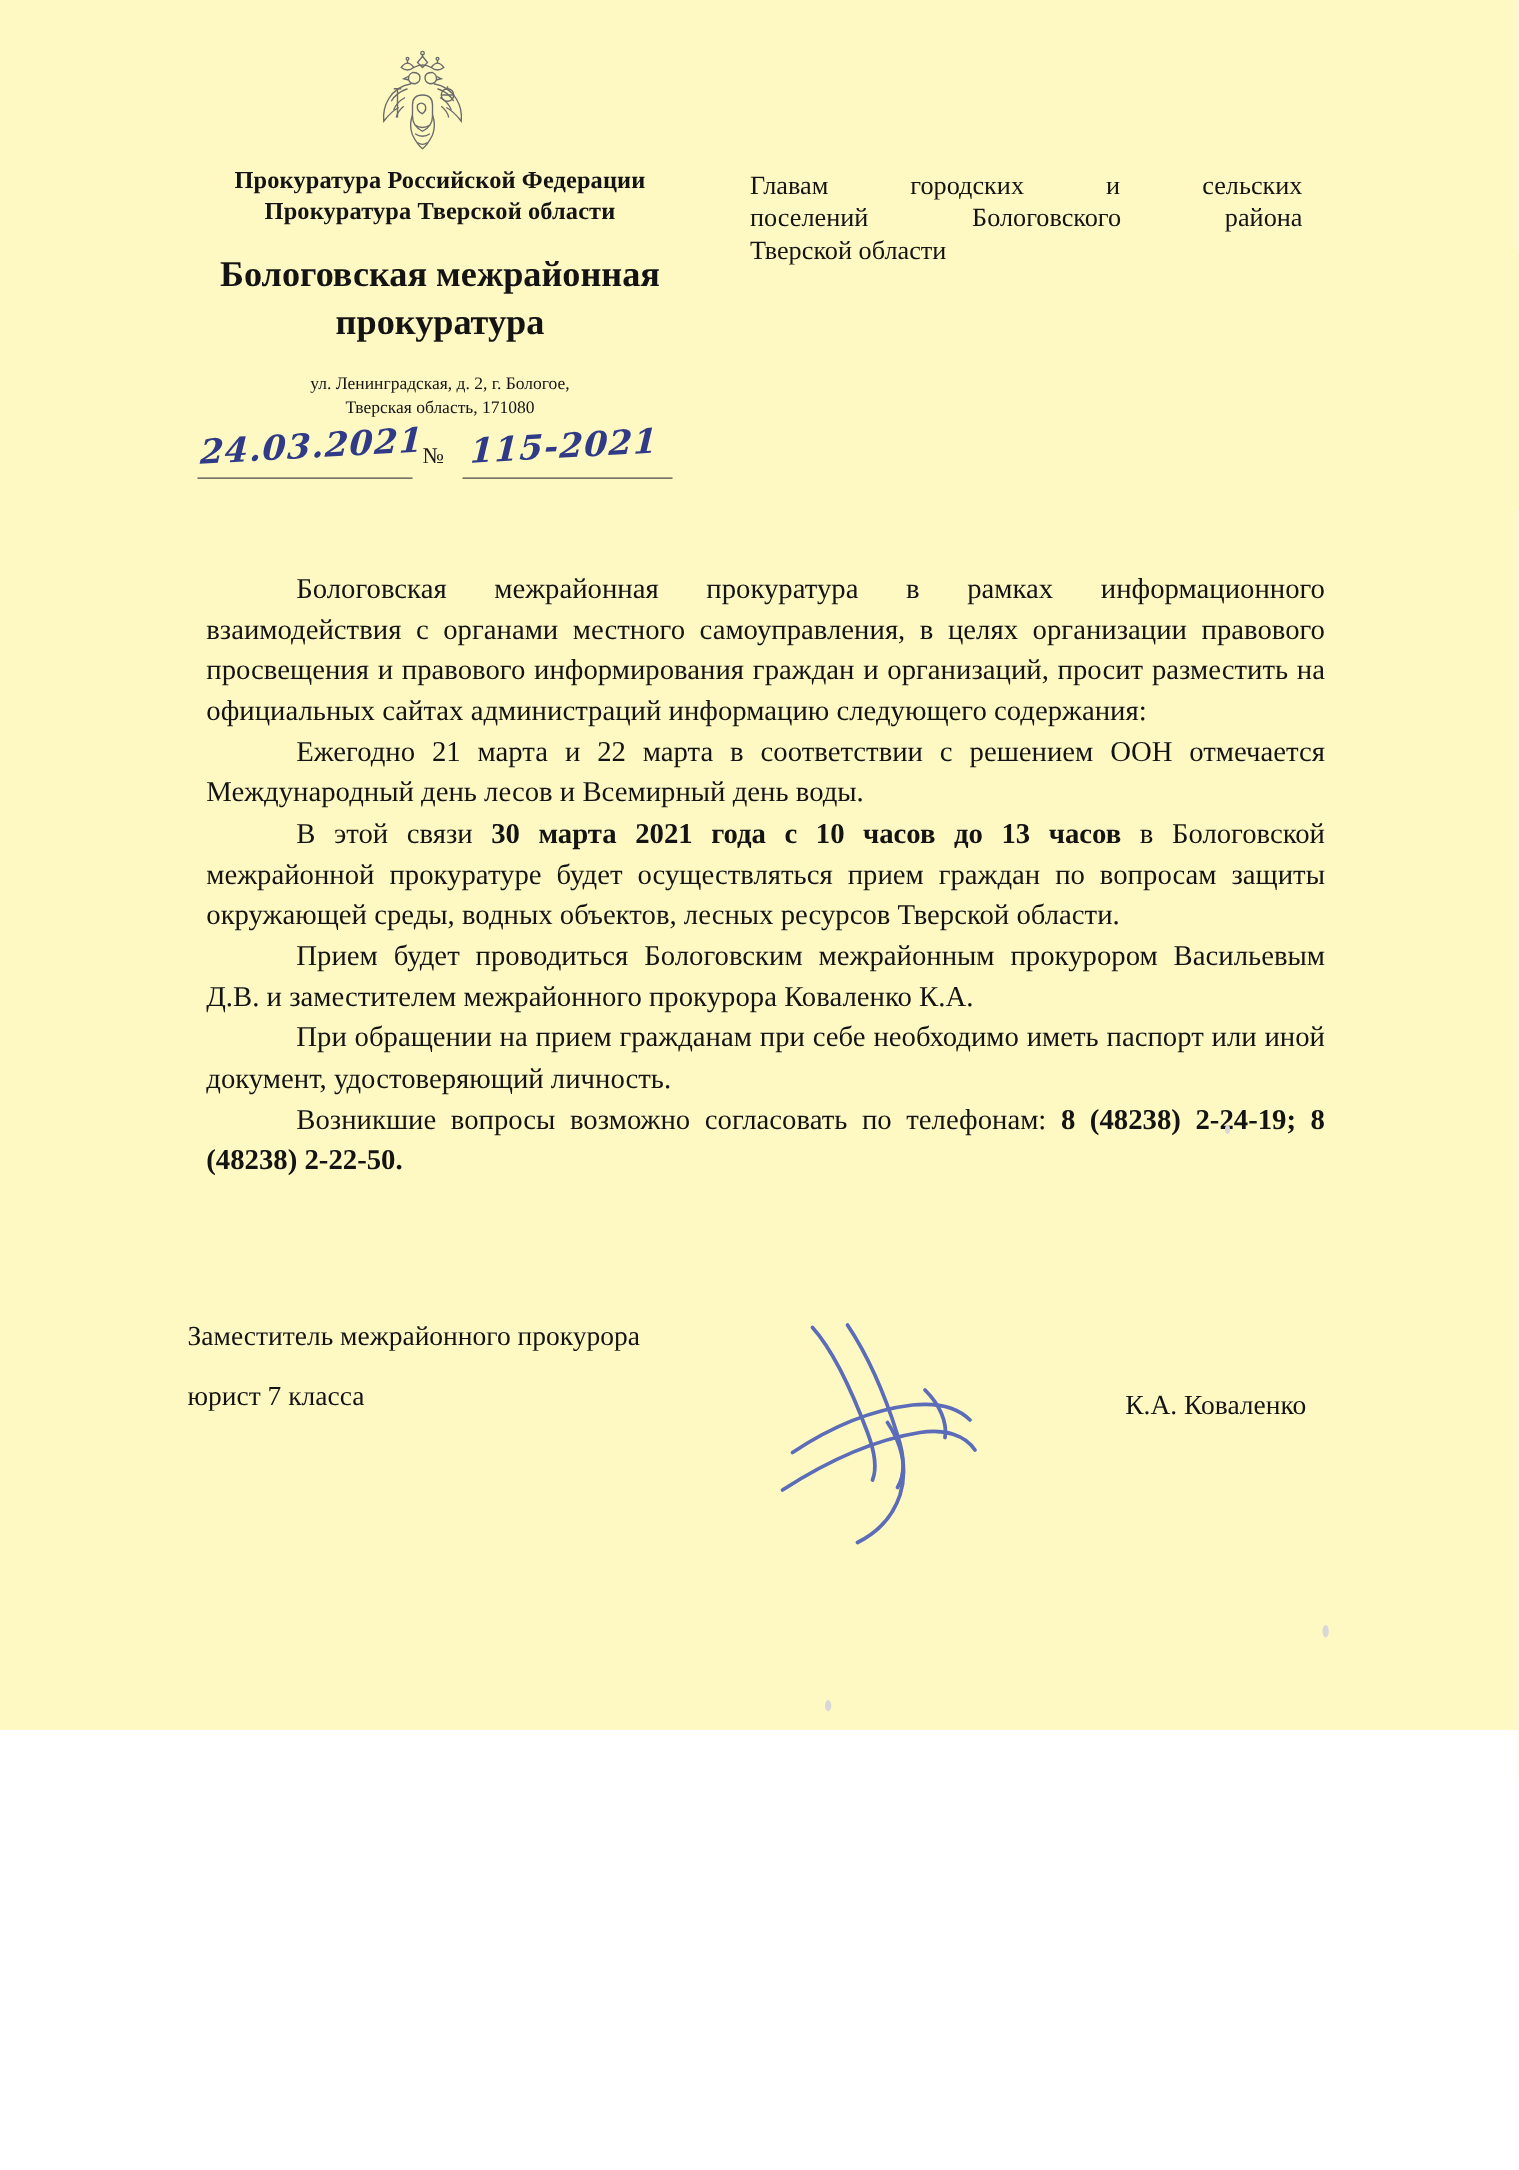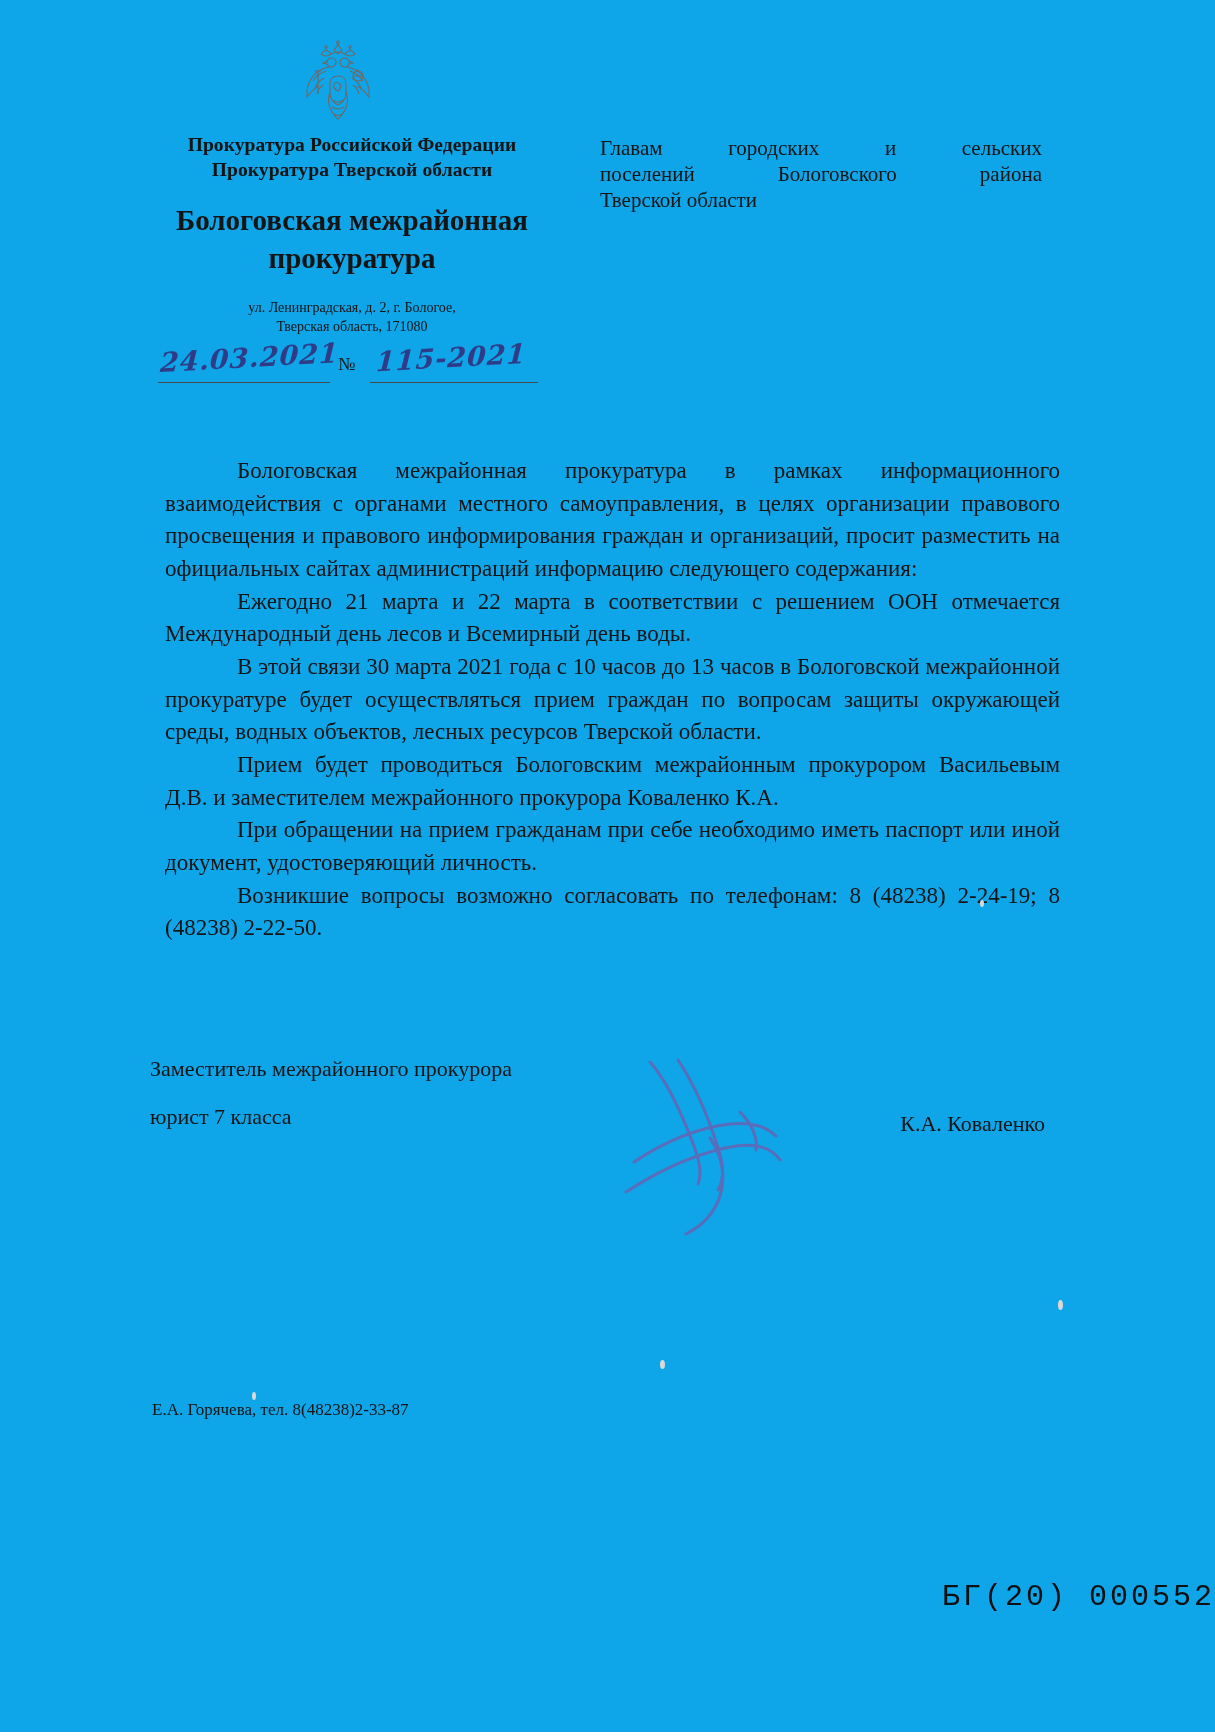--- a/index.html
+++ b/index.html
@@ -7,23 +7,23 @@
     padding: 0;
     background: #ffffff;
   }
   body {
     font-family: "Liberation Serif", "DejaVu Serif", serif;
     color: #141414;
   }
   #page {
     position: relative;
     width: 1215px;
-    height: 1732px;
+    height: 1384px;
     margin: 0 auto;
-    background: #0ea5e9;
+    background: #fef9c3;
     overflow: hidden;
   }
 
   
   .emblem-wrap {
     position: absolute;
     left: 296px;
     top: 40px;
     width: 84px;
     height: 86px;
@@ -122,21 +122,21 @@
     font-size: 23px;
     line-height: 1.42;
     text-align: justify;
     text-align-last: left;
     -moz-text-align-last: left;
   }
   .body-text p {
     margin: 0;
     text-indent: 72px;
   }
-  .body-text b { font-weight: normal; }
+  .body-text b { font-weight: bold; }
 
   
   .sign-block {
     position: absolute;
     left: 150px;
     top: 1058px;
     width: 895px;
     font-size: 22px;
     line-height: 1.0;
   }

